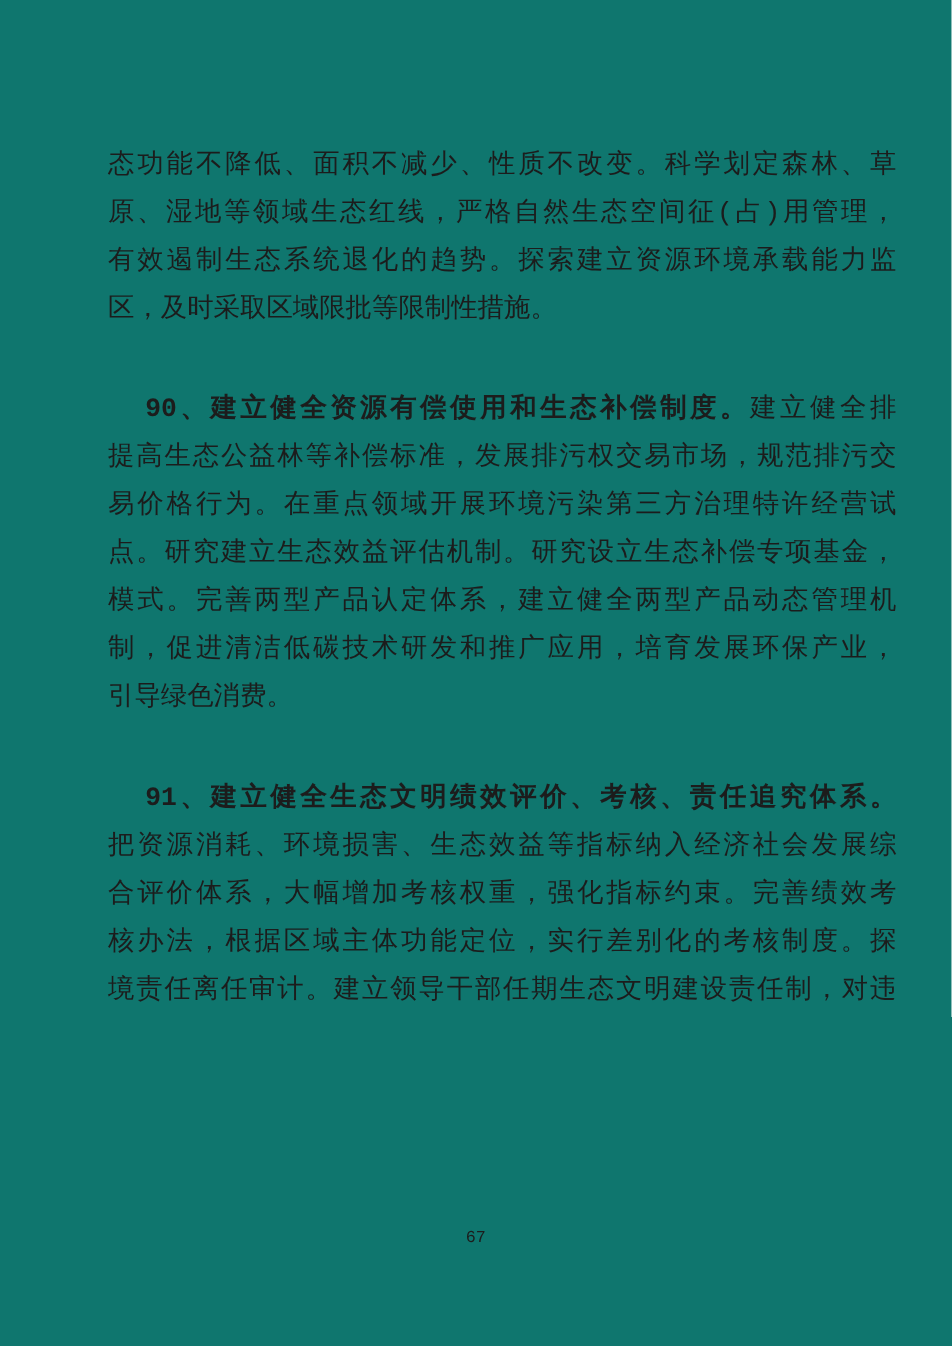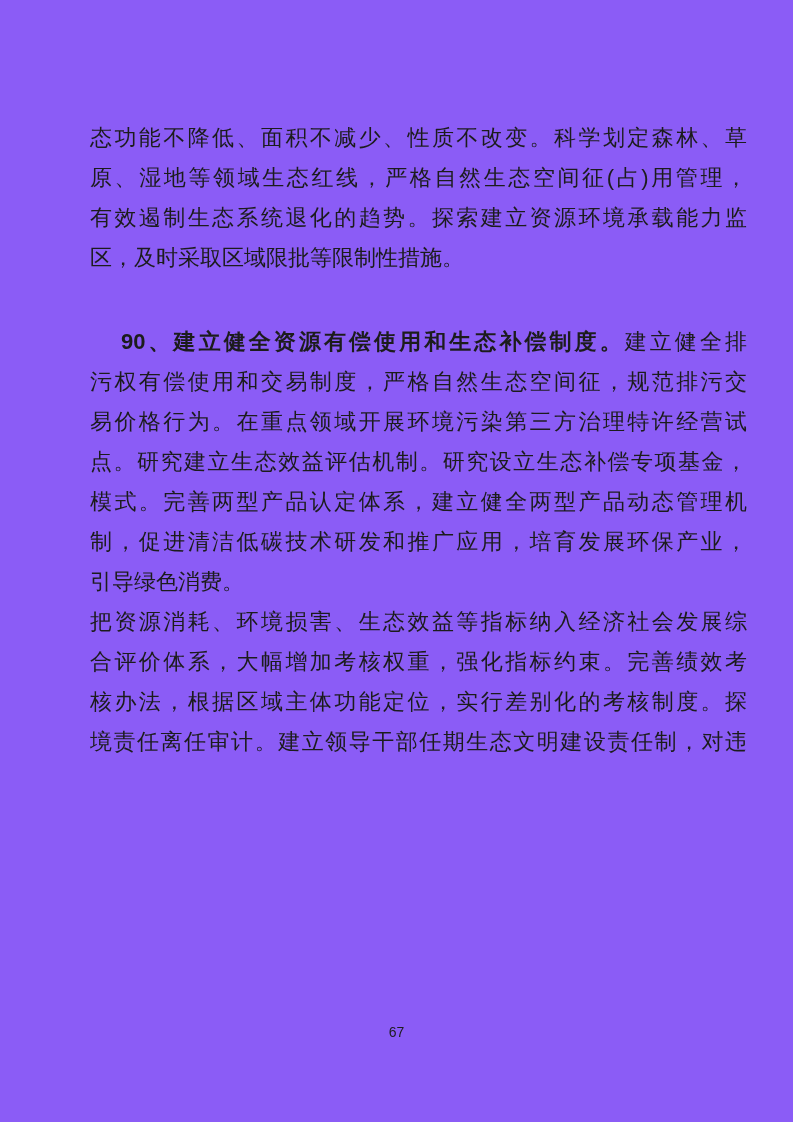--- a/index.html
+++ b/index.html
@@ -4,23 +4,23 @@
 <style>
   html, body {
     margin: 0;
     padding: 0;
     background: #ffffff;
   }
   .page {
     position: relative;
     width: 793px;
     height: 1122px;
-    background: #8b5cf6;
+    background: #0f766e;
     overflow: hidden;
-    font-family: Liberation Sans, sans-serif;
+    font-family: Liberation Mono, monospace;
     color: #1c1c1c;
   }
   .body-text {
     position: absolute;
     left: 90px;
     top: 118px;
     width: 657px;
     font-size: 22px;
     line-height: 40px;
   }
@@ -64,29 +64,30 @@
 
     <div class="para">
       <span class="line">态功能不降低、面积不减少、性质不改变。科学划定森林、草</span>
       <span class="line">原、湿地等领域生态红线，严格自然生态空间征(占)用管理，</span>
       <span class="line">有效遏制生态系统退化的趋势。探索建立资源环境承载能力监</span>
       <span class="line end">区，及时采取区域限批等限制性措施。</span>
     </div>
 
     <div class="para">
       <span class="line head-indent"><span class="bold">90、建立健全资源有偿使用和生态补偿制度。</span><span>建立健全排</span></span>
-      <span class="line">污权有偿使用和交易制度，严格自然生态空间征，规范排污交</span>
+      <span class="line">提高生态公益林等补偿标准，发展排污权交易市场，规范排污交</span>
       <span class="line">易价格行为。在重点领域开展环境污染第三方治理特许经营试</span>
       <span class="line">点。研究建立生态效益评估机制。研究设立生态补偿专项基金，</span>
       <span class="line">模式。完善两型产品认定体系，建立健全两型产品动态管理机</span>
       <span class="line">制，促进清洁低碳技术研发和推广应用，培育发展环保产业，</span>
       <span class="line end">引导绿色消费。</span>
     </div>
 
     <div class="para">
+      <span class="line head-indent"><span class="bold">91、建立健全生态文明绩效评价、考核、责任追究体系。</span></span>
       <span class="line">把资源消耗、环境损害、生态效益等指标纳入经济社会发展综</span>
       <span class="line">合评价体系，大幅增加考核权重，强化指标约束。完善绩效考</span>
       <span class="line">核办法，根据区域主体功能定位，实行差别化的考核制度。探</span>
       <span class="line">境责任离任审计。建立领导干部任期生态文明建设责任制，对违</span>
     </div>
 
   </div>
 
   <div class="footer">67</div>
 </div>

